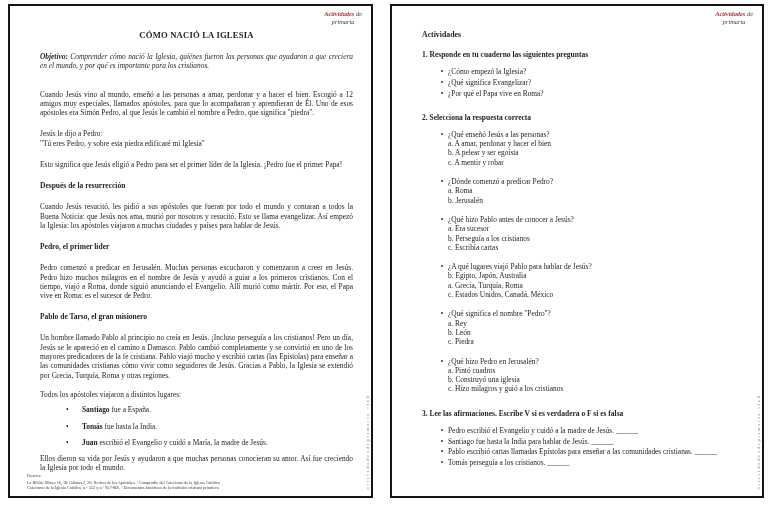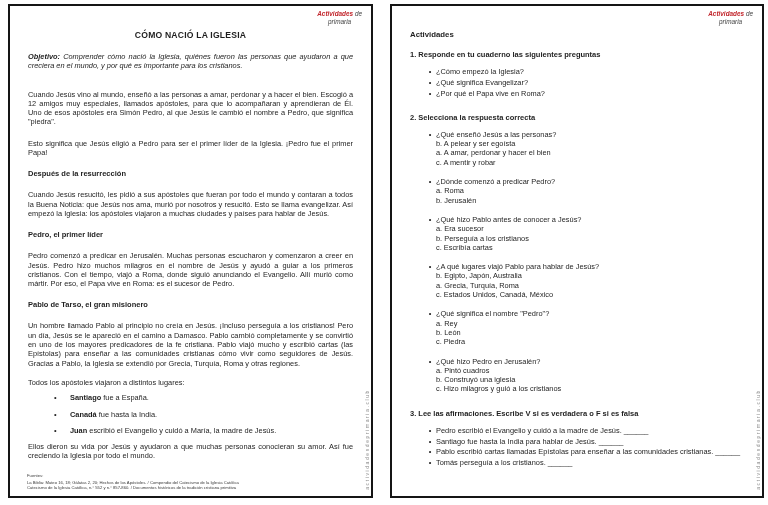--- a/index.html
+++ b/index.html
@@ -14,22 +14,23 @@
   }
   .page {
     position: absolute; top: 4px; height: 494px;
     background: #ffffff;
     border: 2px solid #151515;
   }
   .page-1 { left: 8px;  width: 365px; }
   .page-2 { left: 390px; width: 374px; }
   .inner {
     position: relative; width: 100%; height: 100%;
-    padding: 11px 18px 10px 18px;
+    padding: 11px 18px 10px 30px;
     overflow: hidden;
+    font-family: Liberation Serif, serif;
   }
   
   .brand {
     position: absolute; top: 4px; right: 9px;
     text-align: center; font-style: italic;
     font-size: 6.4px; line-height: 8px; color: #3e3e3e;
     z-index: 2;
   }
   .brand .red { color: #c2272d; font-weight: bold; }
   
@@ -93,20 +94,21 @@
       <div><span class="red">Actividades</span> <span>de</span></div>
       <div>primaria</div>
     </div>
 
     <div class="doc-title">CÓMO NACIÓ LA IGLESIA</div>
 
     <p class="objective"><b>Objetivo:</b> <span>Comprender cómo nació la Iglesia, quiénes fueron las personas que ayudaron a que creciera en el mundo, y por qué es importante para los cristianos.</span></p>
 
     <p>Cuando Jesús vino al mundo, enseñó a las personas a amar, perdonar y a hacer el bien. Escogió a 12 amigos muy especiales, llamados apóstoles, para que lo acompañaran y aprendieran de Él. Uno de esos apóstoles era Simón Pedro, al que Jesús le cambió el nombre a Pedro, que significa "piedra".</p>
 
+    <p class="no-justify quote-para"><span>Jesús le dijo a Pedro:</span><br><span>"Tú eres Pedro, y sobre esta piedra edificaré mi Iglesia"</span></p>
 
     <p>Esto significa que Jesús eligió a Pedro para ser el primer líder de la Iglesia. ¡Pedro fue el primer Papa!</p>
 
     <div>
 
         <h2 class="section-heading">Después de la resurrección</h2>
         <p>Cuando Jesús resucitó, les pidió a sus apóstoles que fueran por todo el mundo y contaran a todos la Buena Noticia: que Jesús nos ama, murió por nosotros y resucitó. Esto se llama evangelizar. Así empezó la Iglesia: los apóstoles viajaron a muchas ciudades y países para hablar de Jesús.</p>
 
         <h2 class="section-heading">Pedro, el primer líder</h2>
         <p>Pedro comenzó a predicar en Jerusalén. Muchas personas escucharon y comenzaron a creer en Jesús. Pedro hizo muchos milagros en el nombre de Jesús y ayudó a guiar a los primeros cristianos. Con el tiempo, viajó a Roma, donde siguió anunciando el Evangelio. Allí murió como mártir. Por eso, el Papa vive en Roma: es el sucesor de Pedro.</p>
@@ -119,21 +121,21 @@
 
     <div class="p1-list">
 
         <div class="b-item">
           <span class="dot">•</span>
           <span><b>Santiago</b><span> fue a España.</span></span>
         </div>
 
         <div class="b-item">
           <span class="dot">•</span>
-          <span><b>Canadá</b><span> fue hasta la India.</span></span>
+          <span><b>Tomás</b><span> fue hasta la India.</span></span>
         </div>
 
         <div class="b-item">
           <span class="dot">•</span>
           <span><b>Juan</b><span> escribió el Evangelio y cuidó a María, la madre de Jesús.</span></span>
         </div>
       </div>
 
     <p class="closing">Ellos dieron su vida por Jesús y ayudaron a que muchas personas conocieran su amor. Así fue creciendo la Iglesia por todo el mundo.</p>
 
@@ -181,22 +183,22 @@
 
     <div class="act-head mt-lg">2. Selecciona la respuesta correcta</div>
     <div>
 
         <div class="q-block">
           <div class="b-item">
             <span class="dot">•</span>
             <span>¿Qué enseñó Jesús a las personas?</span>
           </div>
           <div class="opts">
+            <div>a. A amar, perdonar y hacer el bien</div>
             <div>b. A pelear y ser egoísta</div>
-            <div>a. A amar, perdonar y hacer el bien</div>
             <div>c. A mentir y robar</div>
           </div>
         </div>
 
         <div class="q-block">
           <div class="b-item">
             <span class="dot">•</span>
             <span>¿Dónde comenzó a predicar Pedro?</span>
           </div>
           <div class="opts">

